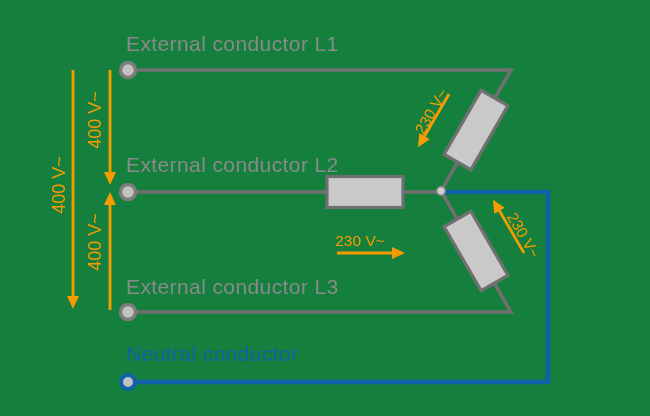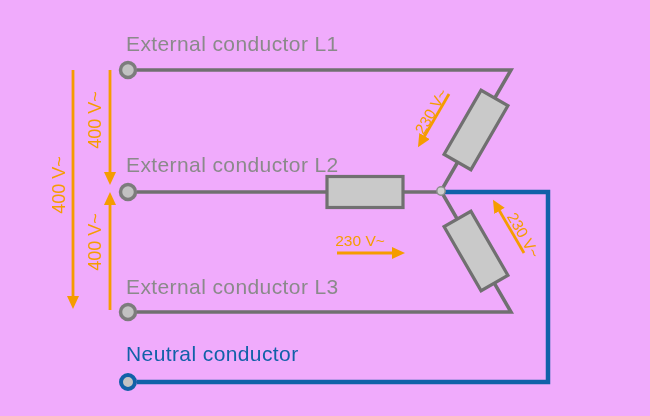--- a/index.html
+++ b/index.html
@@ -8,21 +8,21 @@
     background: #ffffff;
     width: 650px;
     height: 416px;
     overflow: hidden;
     font-family: "Liberation Sans", sans-serif;
   }
   .stage {
     position: relative;
     width: 650px;
     height: 416px;
-    background: #f0abfc;
+    background: #15803d;
   }
   svg { display: block; }
 
   .wire {
     stroke: var(--conductor-gray, #707070);
     stroke-width: 3.5;
     fill: none;
     stroke-linejoin: miter;
   }
   .nwire {

